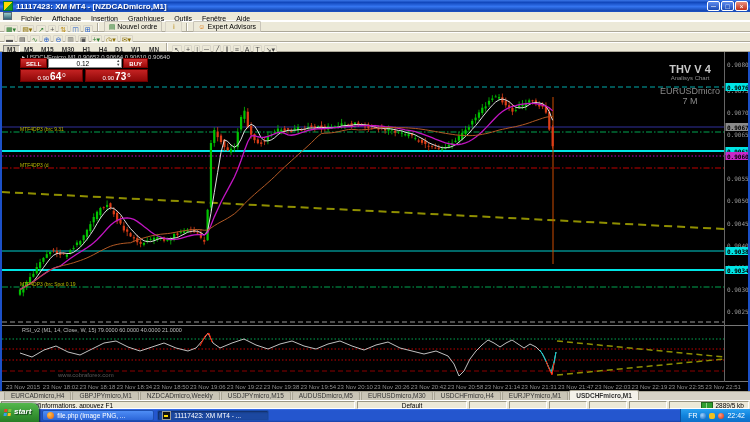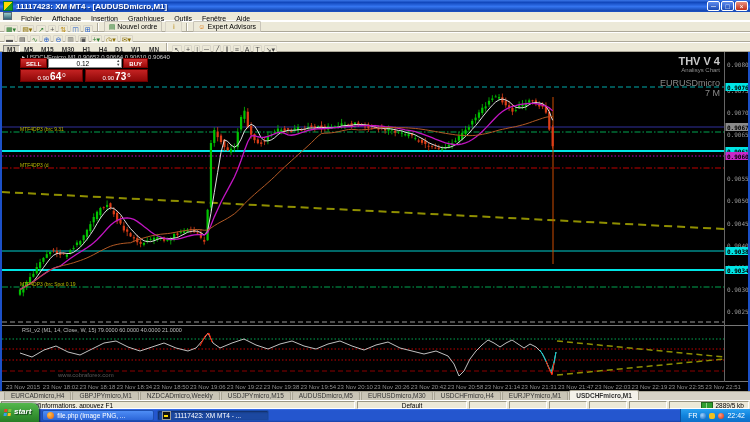--- a/index.html
+++ b/index.html
@@ -35,21 +35,21 @@
   .text-btn .bullet{font-size:7px;}
   .tf-btn{font-size:6.5px;font-weight:bold;color:#333;padding:0 3px;height:9px;line-height:9px;margin:0;
     border:1px solid transparent;}
   .tf-btn.active{background:#D8D4C4;border:1px solid #808080;border-bottom-color:#fff;border-right-color:#fff;}
   
   .chart-region{position:absolute;top:52px;left:0;width:750px;height:339px;background:#000;}
   #chart-svg{position:absolute;top:0;left:0;}
   .side-border{position:absolute;top:0;width:2px;height:339px;background:#1C50C8;z-index:5;}
   .side-border.left{left:0;} .side-border.right{left:748px;}
   .chart-header{position:absolute;left:22px;top:1px;font-size:6px;color:#CFCFCF;z-index:6;white-space:nowrap;}
-  .thv-mark{position:absolute;right:30px;top:3px;text-align:right;z-index:4;line-height:1.1;}
+  .thv-mark{position:absolute;right:30px;top:11px;text-align:center;z-index:4;line-height:1.1;}
   .thv-mark .l1{font-size:11px;font-weight:bold;color:#C8C8C8;}
   .thv-mark .l2{font-size:6px;color:#8F8F8F;}
   .thv-mark .l3{font-size:9px;color:#8A8A8A;margin-top:5px;}
   .thv-mark .l4{font-size:9px;color:#8A8A8A;}
   .ind-header{position:absolute;left:22px;top:275px;font-size:5.5px;color:#BDBDBD;z-index:6;white-space:nowrap;}
   .cobra-mark{position:absolute;left:58px;top:320px;font-size:6px;color:#5A5A5A;z-index:4;}
   .line-label{position:absolute;font-size:5px;color:#B8B800;z-index:6;white-space:nowrap;}
   
   .trade-panel{position:absolute;left:20px;top:6px;z-index:7;width:128px;}
   .tp-row1{display:flex;gap:1px;height:10px;}
@@ -101,21 +101,21 @@
   .td-yellow{background:#F0C020;}
   .td-red{background:radial-gradient(circle at 35% 35%,#FF9A80,#D03010);border-radius:50%;}
 </style>
 </head>
 <body>
 
 <div id="app">
 
   <div class="titlebar">
     <span class="app-icon"></span>
-    <span class="title">11117423: XM MT4 - [AUDUSDmicro,M1]</span>
+    <span class="title">11117423: XM MT4 - [NZDCADmicro,M1]</span>
     <span class="winbtns">
       <span class="winbtn min">─</span>
       <span class="winbtn max">□</span>
       <span class="winbtn close">×</span>
     </span>
   </div>
 
   <div class="menubar">
     <span class="menu-sysicon"></span>
     <span id="menu-items"><span class="menu-item">Fichier</span><span class="menu-item">Affichage</span><span class="menu-item">Insertion</span><span class="menu-item">Graphiques</span><span class="menu-item">Outils</span><span class="menu-item">Fenêtre</span><span class="menu-item">Aide</span></span>

